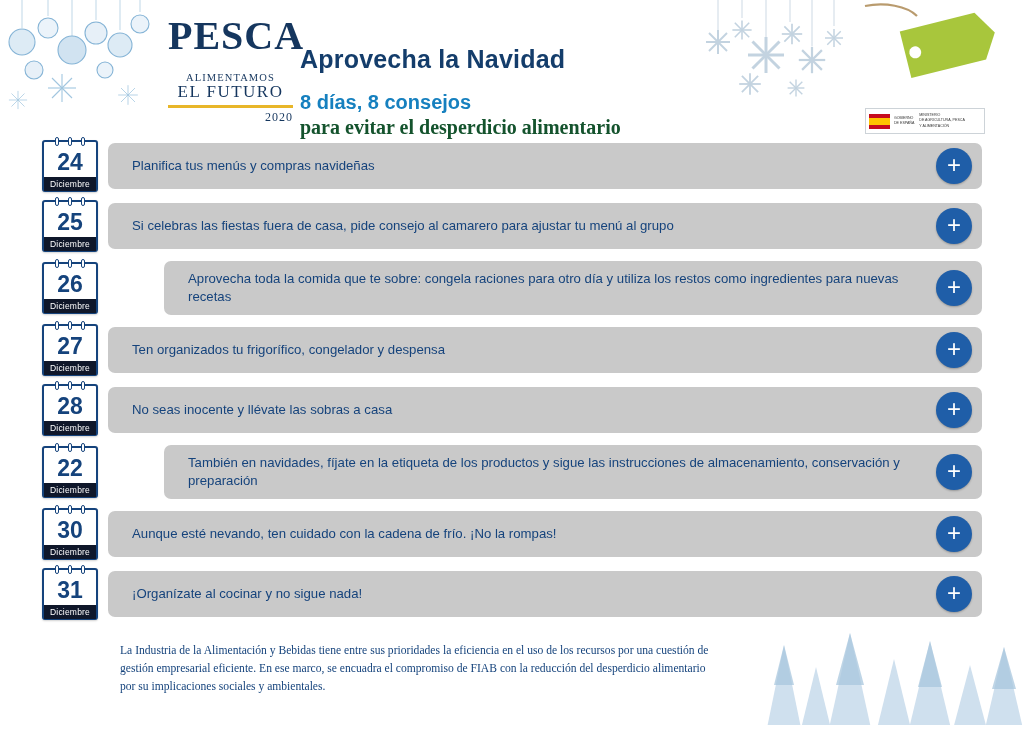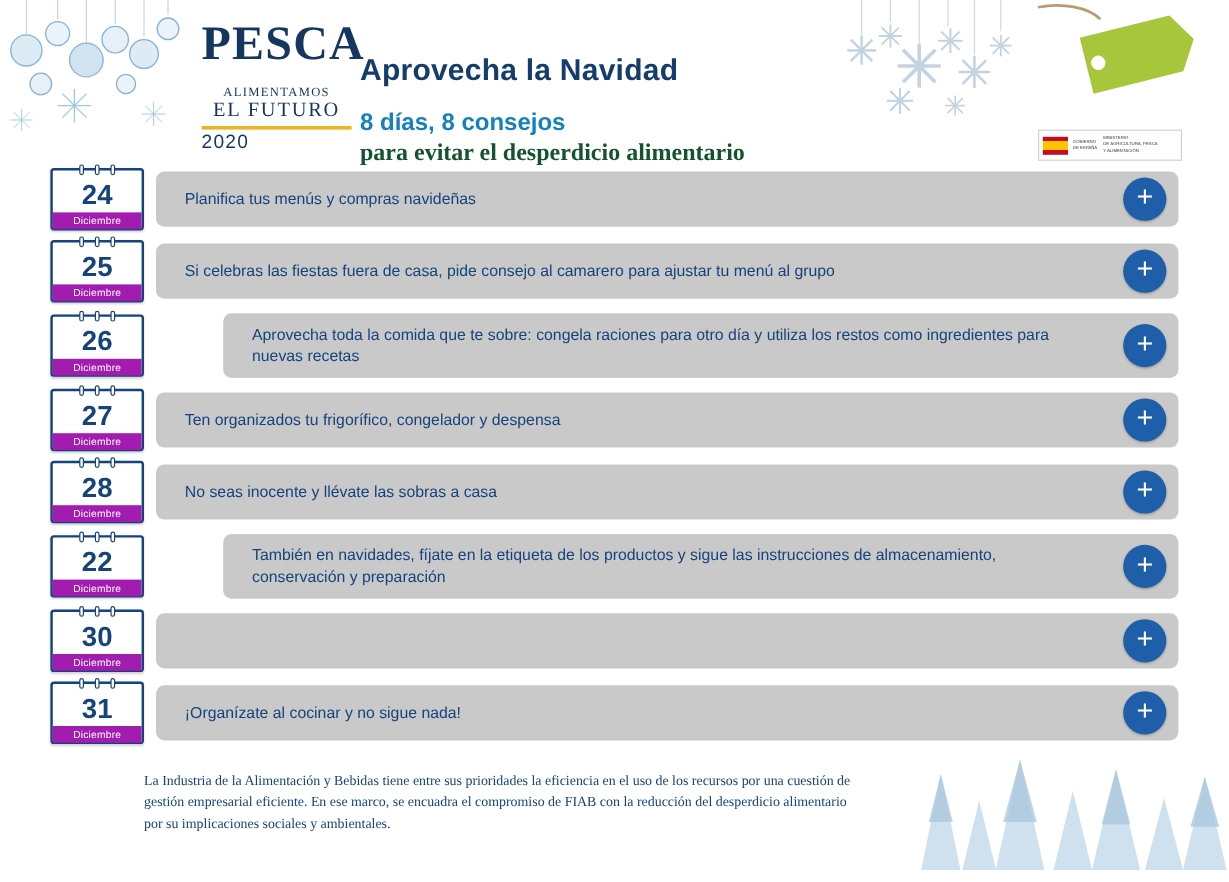--- a/index.html
+++ b/index.html
@@ -87,25 +87,25 @@
     letter-spacing: 1.5px;
     font-family: "Liberation Serif", serif;
     line-height: 1.1;
   }
   .logo-rule {
     height: 3px;
     background: #e8b629;
     margin: 3px 0 2px 0;
   }
   .logo-year {
-    font-size: 16px;
+    font-size: 12px;
     color: #15365e;
-    text-align: left;
+    text-align: right;
     letter-spacing: 1px;
-    font-family: Liberation Sans, sans-serif;
+    font-family: Liberation Serif, serif;
   }
 
   
   .ornaments {
     position: absolute;
     left: 0;
     top: 0;
     width: 170px;
     height: 125px;
     opacity: 0.95;
@@ -166,21 +166,21 @@
     position: relative;
     display: flex;
     align-items: center;
     margin-bottom: 8px;
     height: 52px;
   }
   .row.tall { height: 56px; gap: 46px; }
 
   .cal {
     position: relative;
-    width: 78px;
+    width: 56px;
     height: 52px;
     margin-left: 42px;
     background: #ffffff;
     border: 2px solid #15437c;
     border-radius: 3px;
     flex: none;
     box-sizing: border-box;
     text-align: center;
     box-shadow: 0 1px 2px rgba(0,0,0,.18);
   }
@@ -204,21 +204,21 @@
   .cal-day {
     margin-top: 9px;
     font-size: 23px;
     font-weight: bold;
     color: #15437c;
     line-height: 1;
     font-family: "Liberation Sans", sans-serif;
   }
   .cal-month {
     margin-top: 3px;
-    background: #a21caf;
+    background: #0f172a;
     color: #ffffff;
     font-size: 8.5px;
     padding: 2px 0 2px 0;
     letter-spacing: 0.2px;
   }
 
   .bar {
     position: relative;
     margin-left: 10px;
     background: #c9c9c9;
@@ -555,20 +555,21 @@
       <div class="cal">
         <div class="cal-rings">
           <div class="ring"></div>
           <div class="ring"></div>
           <div class="ring"></div>
         </div>
         <div class="cal-day">30</div>
         <div class="cal-month">Diciembre</div>
       </div>
       <div class="bar">
+        <div class="bar-text">Aunque esté nevando, ten cuidado con la cadena de frío. ¡No la rompas!</div>
         <div class="plus">
             <span>+</span>
           </div>
       </div>
     </div>
 
     <div class="row">
       <div class="cal">
         <div class="cal-rings">
           <div class="ring"></div>

